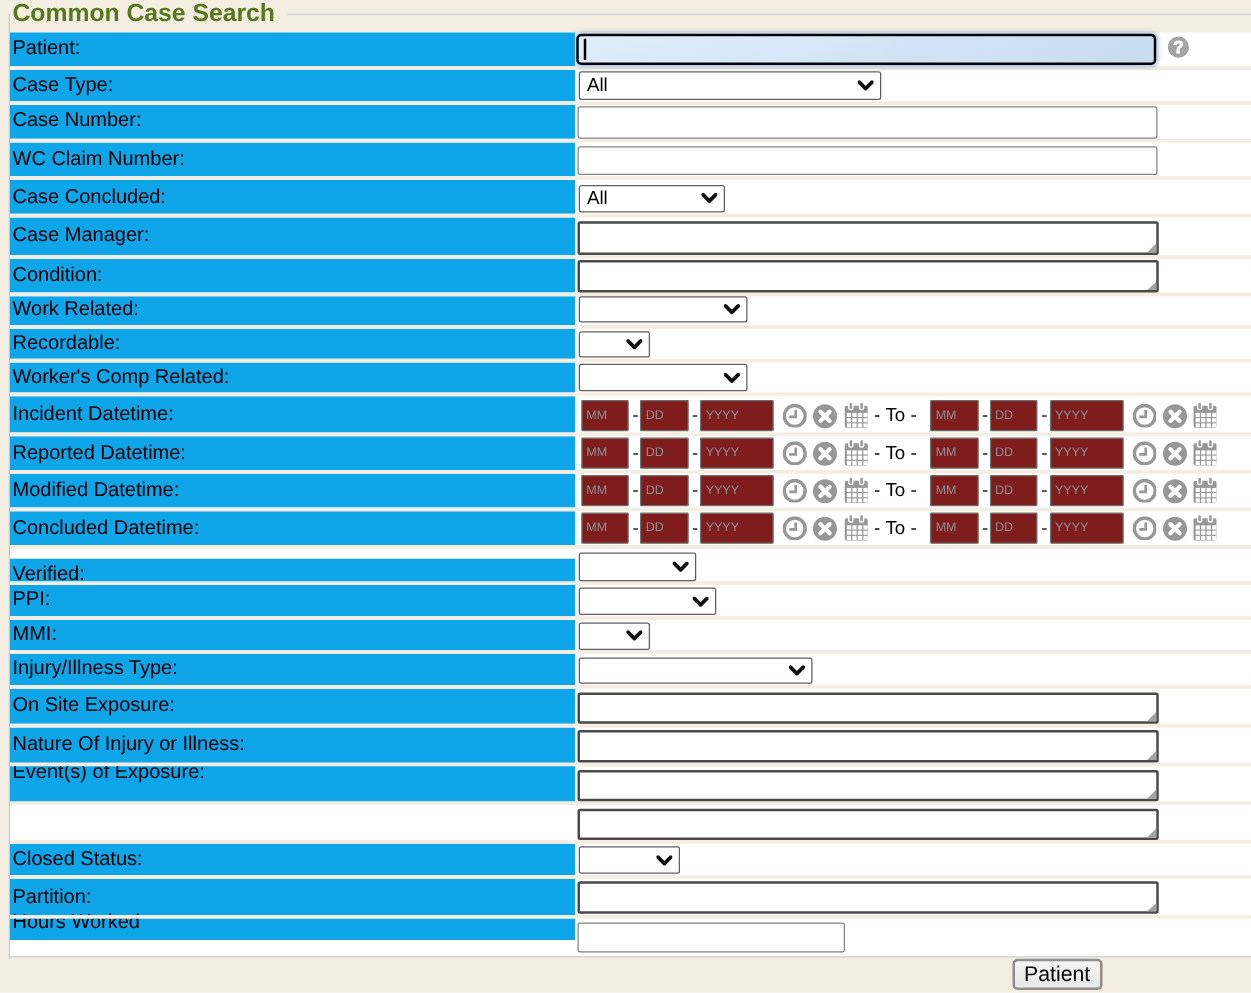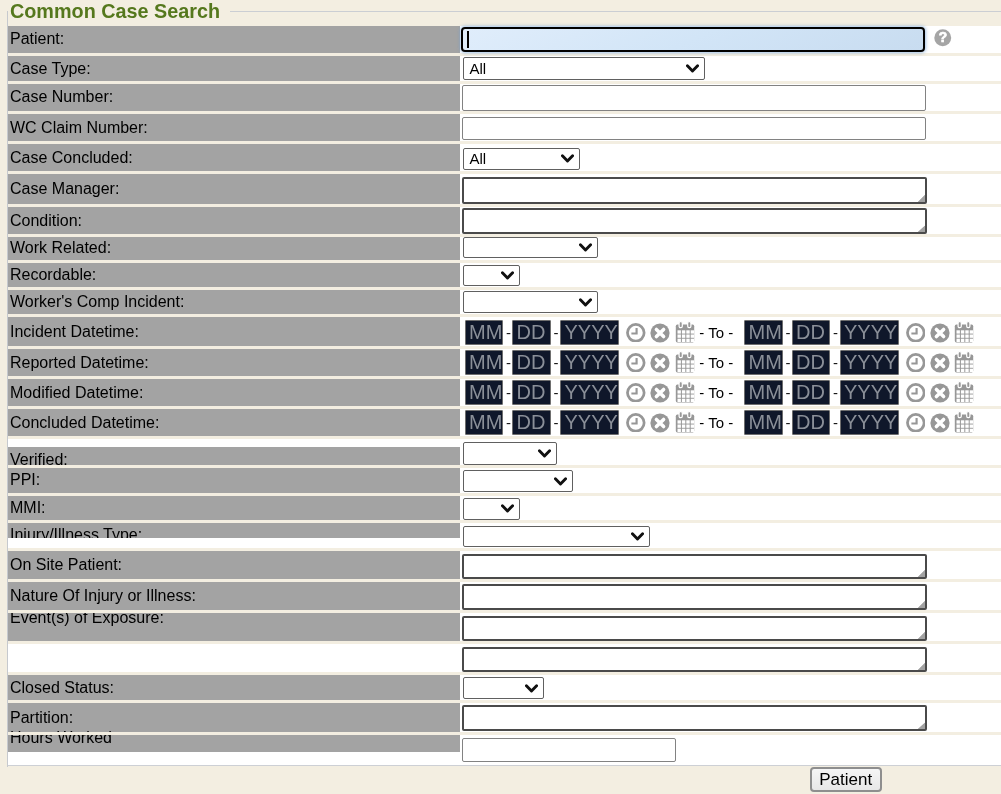--- a/index.html
+++ b/index.html
@@ -1,36 +1,36 @@
 <!DOCTYPE html>
 <html><head><meta charset="utf-8"><style>
 * { margin:0; padding:0; box-sizing:border-box; }
 html,body { width:1001px; height:794px; background:#F3EEE1; overflow:hidden;
   font-family:"Liberation Sans", sans-serif; position:relative; }
 .backdrop { position:absolute; left:7px; top:26px; width:994px; height:738.5px; background:#fff; }
 .vline { position:absolute; left:6.5px; top:10.5px; width:1.8px; height:756px; background:#C6C9CE; }
 .hline2 { position:absolute; left:7px; top:764.5px; width:994px; height:1.8px; background:#CDD0D5; }
 .hline { position:absolute; left:230px; top:10.5px; width:771px; height:1.8px; background:#CBCED3; }
 .title { position:absolute; left:10px; top:0px; font-size:19.8px; font-weight:bold; color:#55781D; }
-.lab { position:absolute; left:8px; width:452px; background:#a3a3a3; color:#000;
+.lab { position:absolute; left:8px; width:452px; background:#0ea5e9; color:#000;
   font-size:16px; padding-left:2px; white-space:nowrap; overflow:hidden; }
 .sep { position:absolute; left:8px; width:993px; height:3px; background:#F3EEE1; }
 .sel { position:absolute; border:1px solid #606060; border-radius:2px; background:#fff; }
 .chv { position:absolute; top:50%; margin-top:-4.5px; }
 .seltxt { position:absolute; left:6px; top:50%; margin-top:-8.5px; font-size:15px; line-height:17px; color:#000; }
 .inp { position:absolute; border:1px solid #828282; border-radius:2px; background:#fff; }
 .ta { position:absolute; border:2px solid #4A4A4A; border-radius:2px; background:#fff; }
 .grip { position:absolute; right:0; bottom:0; width:8px; height:7.5px;
   background:linear-gradient(to top left, #a2a2a2 42%, transparent 50%); }
 .focus { position:absolute; border:2px solid #000; border-radius:4px;
   background:linear-gradient(155deg, #e0edfb 0%, #d2e5f7 50%, #c8dcf0 100%);
   box-shadow:0 0 3.5px 1px rgba(110,160,215,0.65); }
 .caret { position:absolute; left:467px; top:31px; width:1.5px; height:17px; background:#000; }
-.dinp { position:absolute; height:25.5px; border:1px solid #6E6E6E; border-radius:1px; background:#0f172a;
-  color:#8A8F98; font-size:20px; line-height:23.5px; padding-left:3.5px; }
+.dinp { position:absolute; height:25.5px; border:1px solid #6E6E6E; border-radius:1px; background:#7f1d1d;
+  color:#8A8F98; font-size:10px; line-height:23.5px; padding-left:3.5px; }
 .dash { position:absolute; width:8px; height:25.5px; line-height:25px; font-size:15px; color:#1a1a1a; text-align:center; }
 .toto { position:absolute; height:25.5px; line-height:25.5px; font-size:15px; color:#000; }
 .btn { position:absolute; left:810px; top:766.5px; width:71.5px; height:25px;
   border:2px solid #8E8E8E; border-radius:4px; background:linear-gradient(#f5f5f5, #e7e7e7);
   font-size:17px; color:#000; text-align:center; line-height:21px; }
 </style></head>
 <body>
 <div class="backdrop"></div>
 <div class="hline2"></div>
 <div class="vline"></div>
@@ -38,30 +38,30 @@
 <div class="title">Common Case Search</div>
 <div class="lab" style="top:26.0px;height:26.5px;line-height:26.5px">Patient:</div>
 <div class="lab" style="top:55.5px;height:25.5px;line-height:25.5px">Case Type:</div>
 <div class="lab" style="top:84px;height:26.799999999999997px;line-height:26.799999999999997px">Case Number:</div>
 <div class="lab" style="top:113.8px;height:27.200000000000003px;line-height:27.200000000000003px">WC Claim Number:</div>
 <div class="lab" style="top:144px;height:27px;line-height:27px">Case Concluded:</div>
 <div class="lab" style="top:174px;height:30px;line-height:30px">Case Manager:</div>
 <div class="lab" style="top:207px;height:27px;line-height:27px">Condition:</div>
 <div class="lab" style="top:237px;height:22.5px;line-height:22.5px">Work Related:</div>
 <div class="lab" style="top:262.5px;height:24.0px;line-height:24.0px">Recordable:</div>
-<div class="lab" style="top:289.5px;height:24.0px;line-height:24.0px">Worker's Comp Incident:</div>
+<div class="lab" style="top:289.5px;height:24.0px;line-height:24.0px">Worker's Comp Related:</div>
 <div class="lab" style="top:316.5px;height:29.0px;line-height:29.0px">Incident Datetime:</div>
 <div class="lab" style="top:348.5px;height:27.0px;line-height:27.0px">Reported Datetime:</div>
 <div class="lab" style="top:378.5px;height:27.0px;line-height:27.0px">Modified Datetime:</div>
 <div class="lab" style="top:408.5px;height:27.0px;line-height:27.0px">Concluded Datetime:</div>
 <div class="lab" style="top:447px;height:26.5px;line-height:26.5px">Verified:</div>
 <div class="lab" style="top:468px;height:24.5px;line-height:24.5px">PPI:</div>
 <div class="lab" style="top:495.5px;height:24.5px;line-height:24.5px">MMI:</div>
-<div class="lab" style="top:523px;height:15px;line-height:24.5px">Injury/Illness Type:</div>
-<div class="lab" style="top:550.5px;height:28.0px;line-height:28.0px">On Site Patient:</div>
+<div class="lab" style="top:523px;height:27px;line-height:24.5px">Injury/Illness Type:</div>
+<div class="lab" style="top:550.5px;height:28.0px;line-height:28.0px">On Site Exposure:</div>
 <div class="lab" style="top:581.5px;height:28.5px;line-height:28.5px">Nature Of Injury or Illness:</div>
 <div class="lab" style="top:613px;height:28px;line-height:28px">Body Part:</div>
 <div class="lab" style="top:604px;height:40px;line-height:27.5px">Event(s) of Exposure:</div>
 <div class="lab" style="top:674.5px;height:25.0px;line-height:25.0px">Closed Status:</div>
 <div class="lab" style="top:702.5px;height:29.0px;line-height:29.0px">Partition:</div>
 <div class="lab" style="top:724px;height:28.0px;line-height:28.0px">Hours Worked</div>
 <div class="sep" style="top:52.5px"></div>
 <div class="sep" style="top:81px"></div>
 <div class="sep" style="top:110.8px"></div>
 <div class="sep" style="top:141px"></div>

